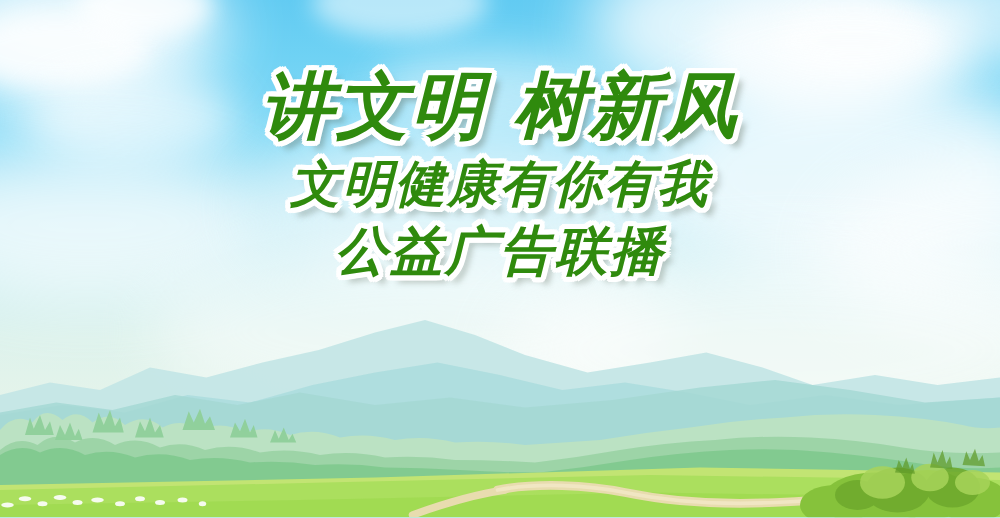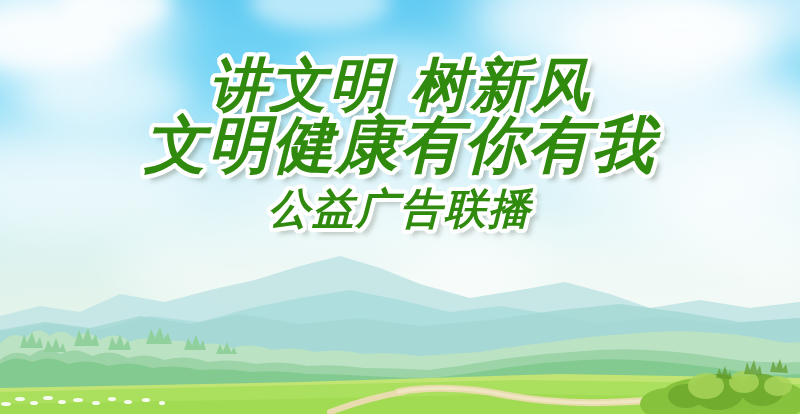--- a/index.html
+++ b/index.html
@@ -63,21 +63,21 @@
       -3px  3px 0 #fff,  3px  3px 0 #fff,
       -4px  0   0 #fff,  4px  0   0 #fff,
        0   -4px 0 #fff,  0    4px 0 #fff,
       -2px -4px 0 #fff,  2px -4px 0 #fff,
       -4px -2px 0 #fff,  4px -2px 0 #fff,
       -4px  2px 0 #fff,  4px  2px 0 #fff,
       -2px  4px 0 #fff,  2px  4px 0 #fff,
        6px  6px 5px rgba(80,90,70,0.38);
   }
   .line1{font-size:58px;}
-  .line2{font-size:62px; }
+  .line2{font-size:40px; margin-top:14px;}
   .line3{font-size:42px; margin-top:12px;}
 </style>
 </head>
 <body>
 
 <div id="banner">
 
   <div class="sky"></div>
 
   <div>

